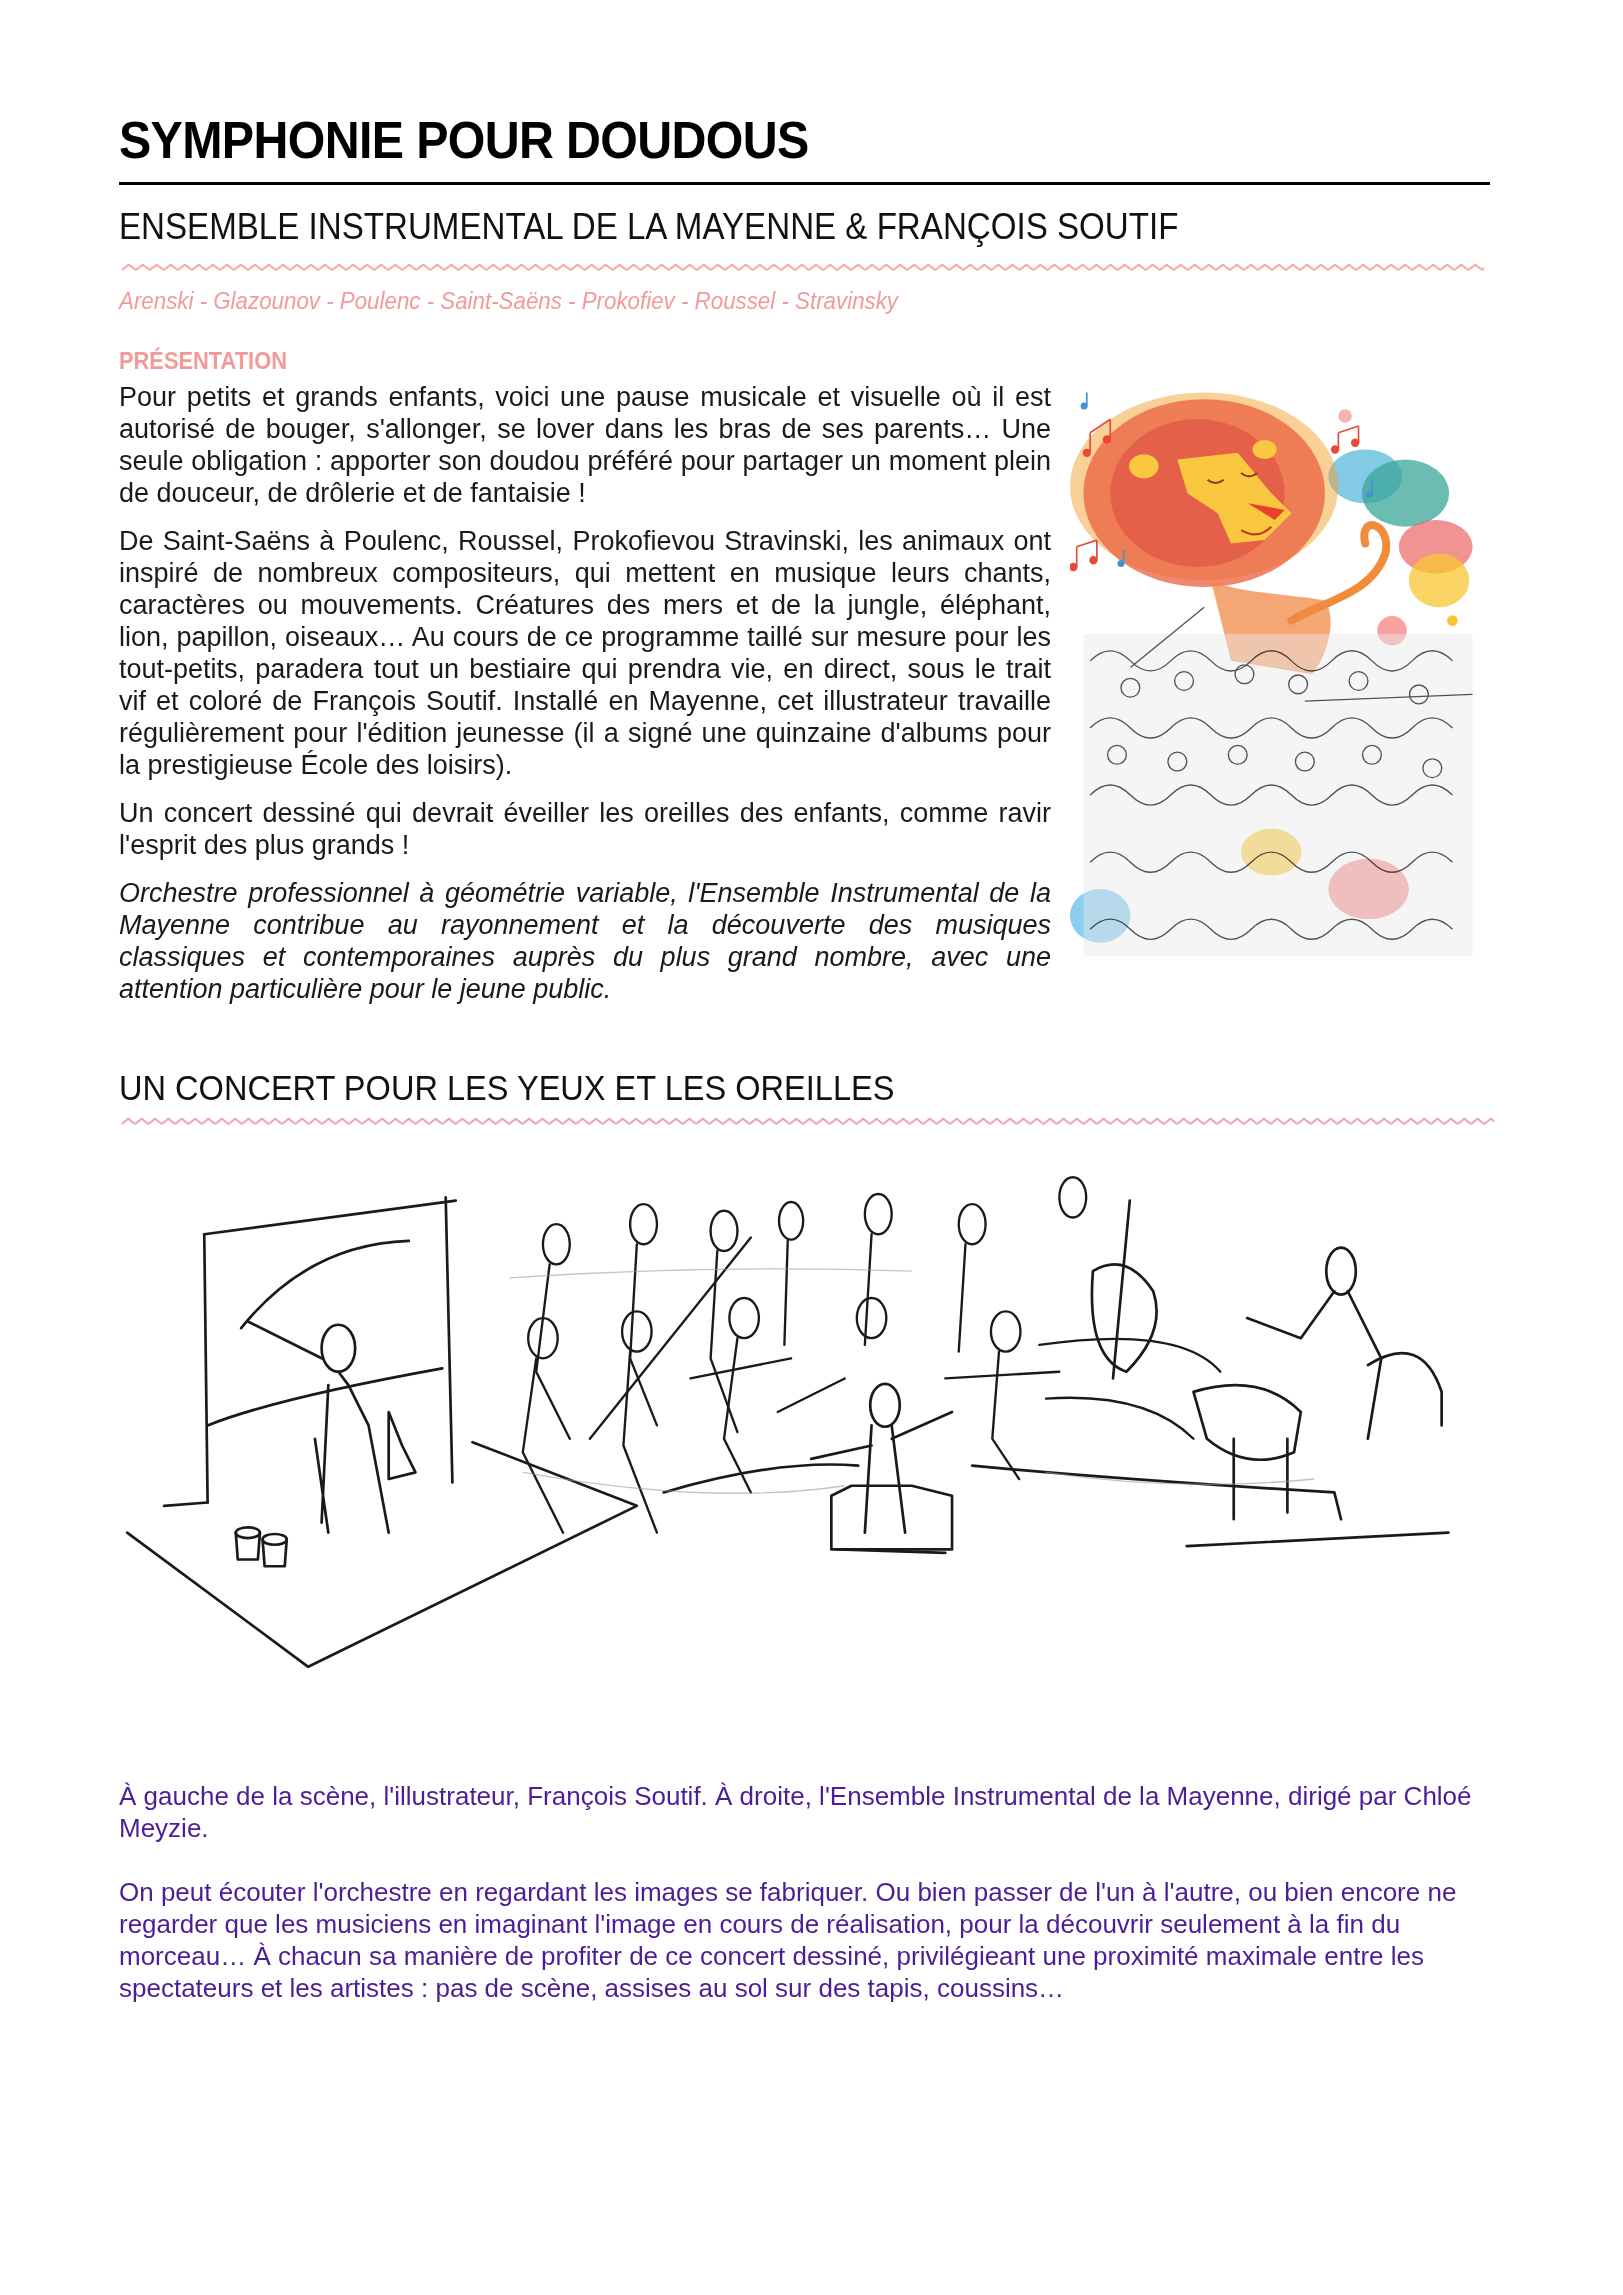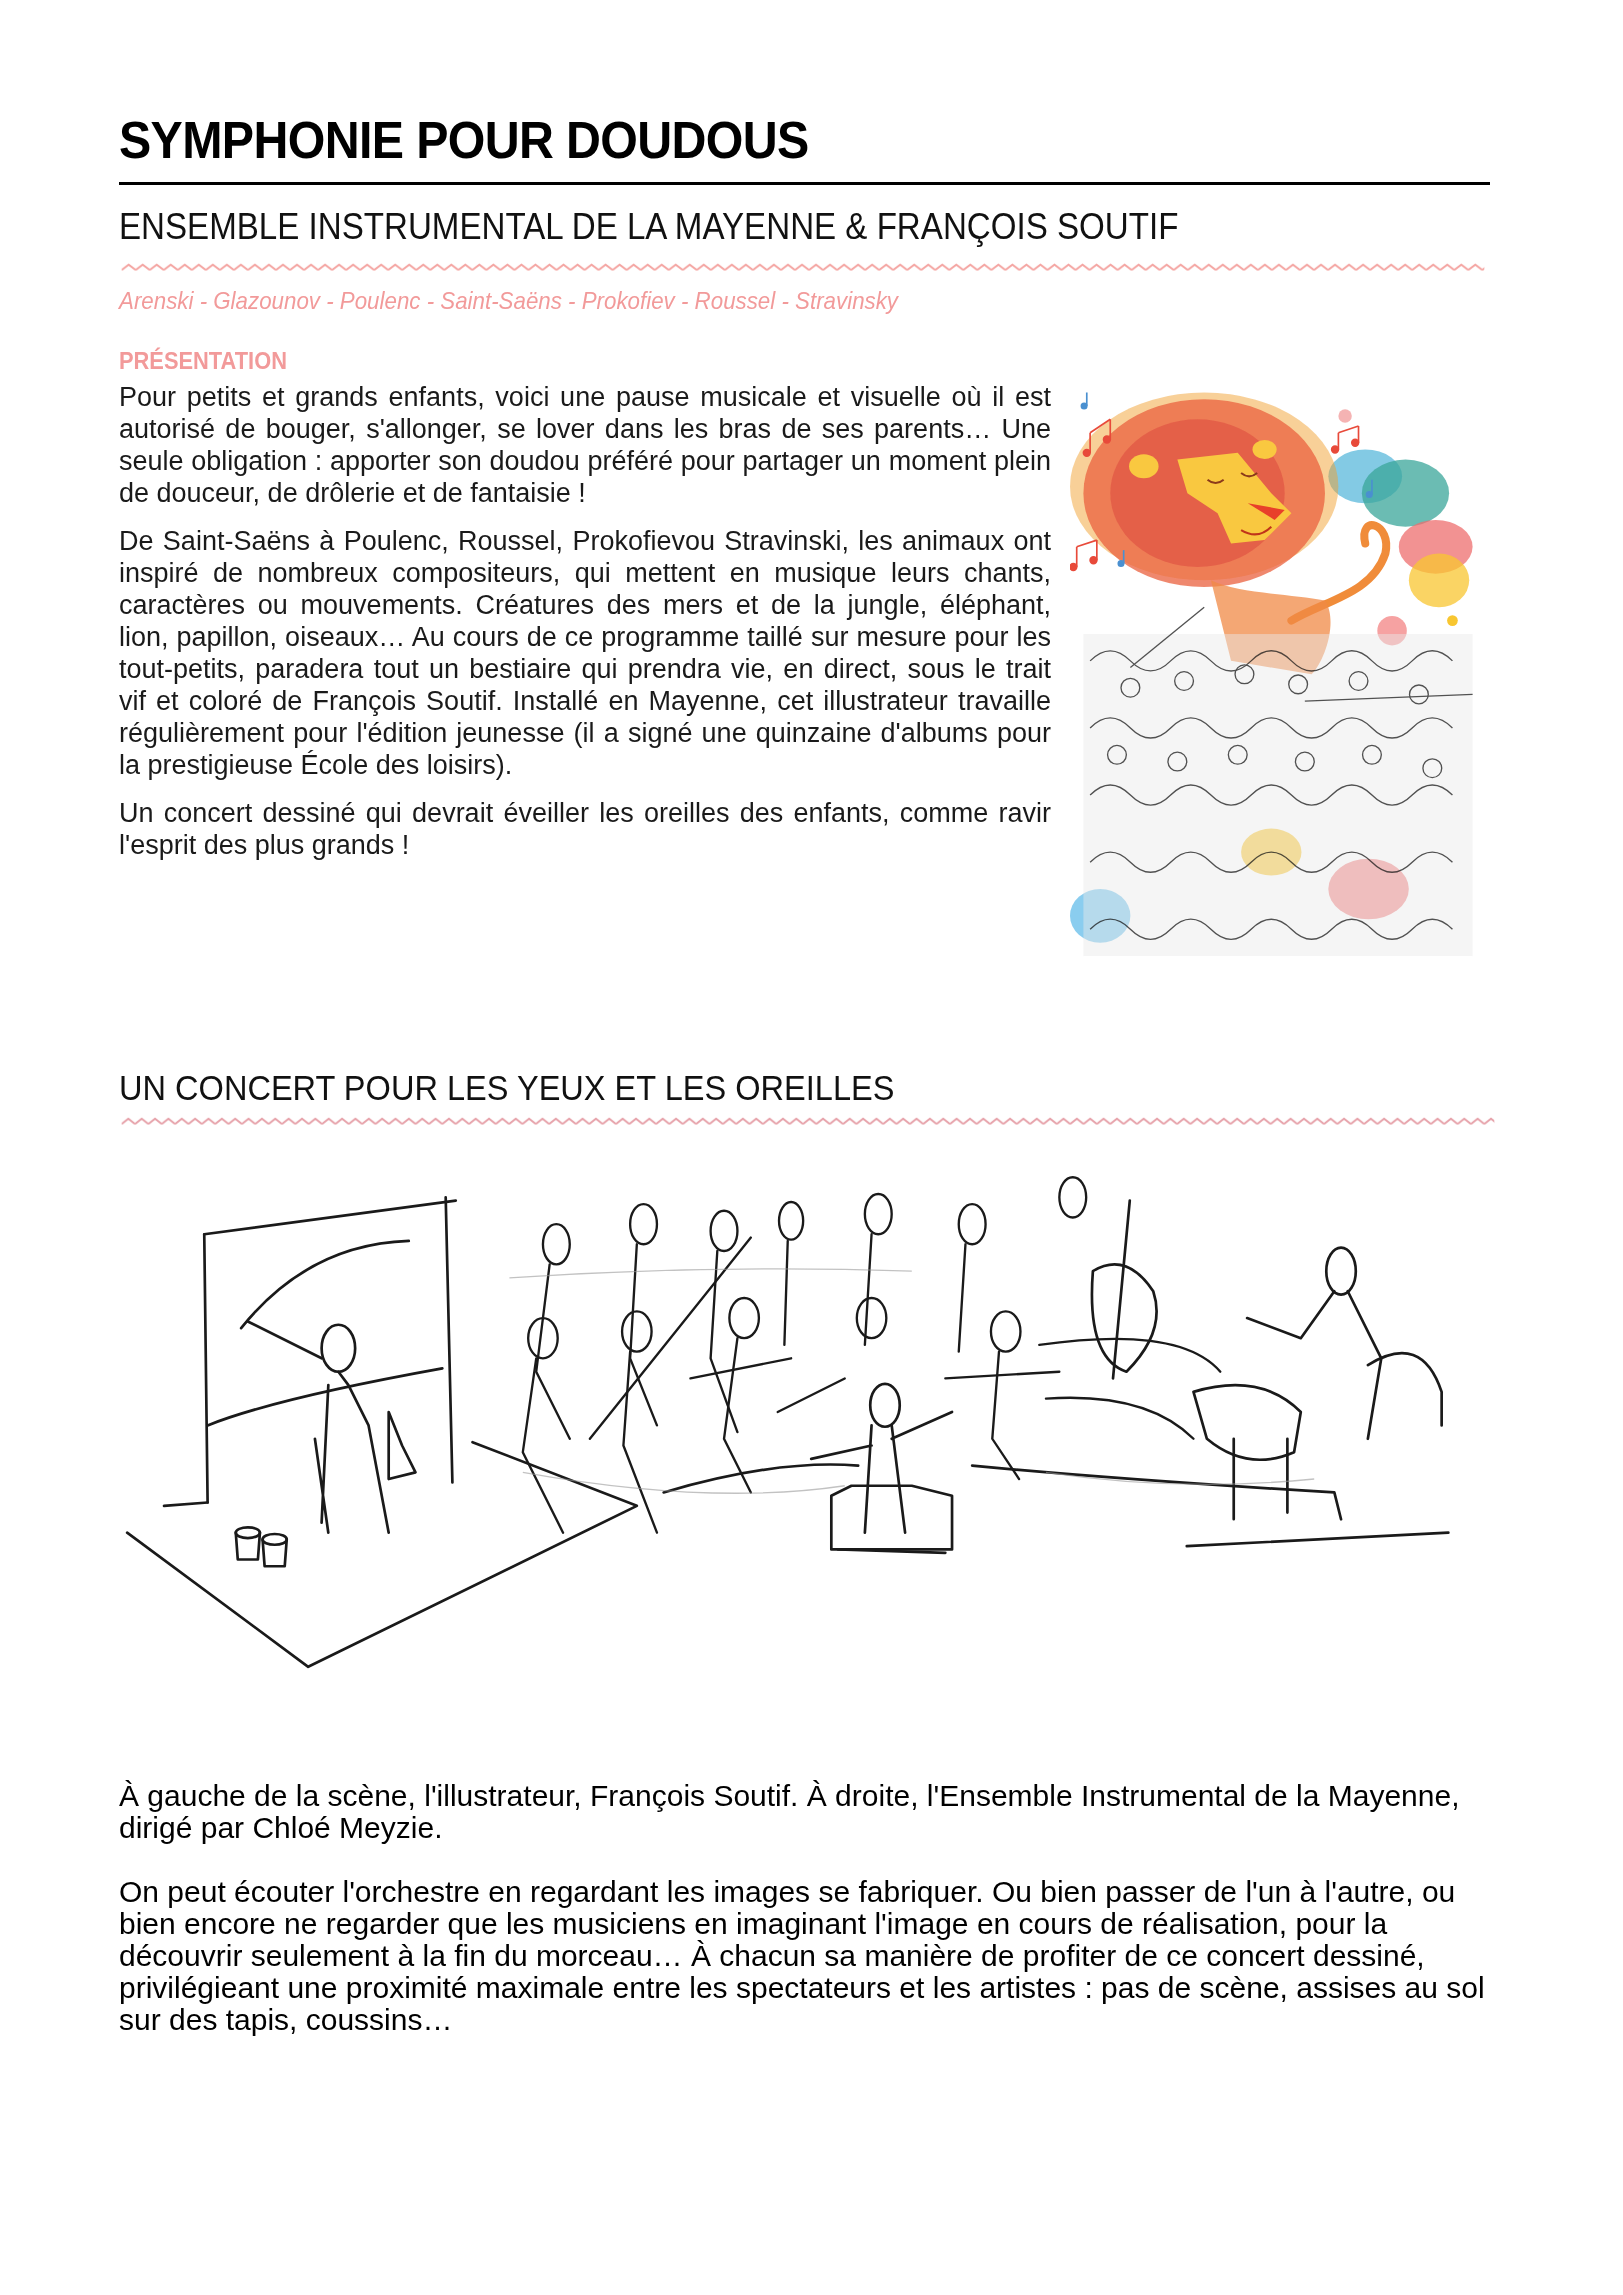--- a/index.html
+++ b/index.html
@@ -16,21 +16,21 @@
                transform: scaleX(0.93); transform-origin: left top; }
   .section-label { left: 119px; top: 350px; font-size: 23.5px; font-weight: 700; line-height: 1;
                    transform: scaleX(0.93); transform-origin: left top; }
   .pres-text { left: 119px; top: 381px; width: 932px; font-size: 27px; line-height: 32px; color: #1a1a1a; }
   .pres-text p { margin: 0 0 16px 0; text-align: justify; }
   .pres-text p.italic { font-style: italic; }
   .lion-figure { left: 1070px; top: 379px; width: 416px; height: 604px; }
   .h2 { left: 119px; top: 1070px; font-size: 35px; font-weight: 400; color: #111; line-height: 1;
         transform: scaleX(0.93); transform-origin: left top; }
   .sketch-figure { left: 107px; top: 1157px; width: 1395px; height: 577px; }
-  .concert-text { left: 119px; top: 1780px; width: 1381px; font-size: 30px; line-height: 32px; color: #000000; }
+  .concert-text { left: 119px; top: 1780px; width: 1381px; font-size: 26px; line-height: 32px; color: #4c1d95; }
   .concert-text p { margin: 0 0 32px 0; }
 </style>
 </head>
 <body>
 
 <h1 class="abs title" style="margin:0;">SYMPHONIE POUR DOUDOUS</h1>
 <div class="abs rule"></div>
 <div class="abs subtitle">ENSEMBLE INSTRUMENTAL DE LA MAYENNE &amp; FRANÇOIS SOUTIF</div>
 
 <svg class="abs zigzag" style="left:119px; top:262px;" width="1368" height="10.7" viewBox="0 0 2040 16">
@@ -43,20 +43,21 @@
 </svg>
 
 <div class="abs composers" style="color:#f29a9a;">Arenski - Glazounov - Poulenc - Saint-Saëns - Prokofiev - Roussel - Stravinsky</div>
 
 <div class="abs section-label" style="color:#f29a9a;">PRÉSENTATION</div>
 
 <div class="abs pres-text">
   <p>Pour petits et grands enfants, voici une pause musicale et visuelle où il est autorisé de bouger, s'allonger, se lover dans les bras de ses parents… Une seule obligation : apporter son doudou préféré pour partager un moment plein de douceur, de drôlerie et de fantaisie !</p>
   <p>De Saint-Saëns à Poulenc, Roussel, Prokofievou Stravinski, les animaux ont inspiré de nombreux compositeurs, qui mettent en musique leurs chants, caractères ou mouvements. Créatures des mers et de la jungle, éléphant, lion, papillon, oiseaux… Au cours de ce programme taillé sur mesure pour les tout-petits, paradera tout un bestiaire qui prendra vie, en direct, sous le trait vif et coloré de François Soutif. Installé en Mayenne, cet illustrateur travaille régulièrement pour l'édition jeunesse (il a signé une quinzaine d'albums pour la prestigieuse École des loisirs).</p>
   <p>Un concert dessiné qui devrait éveiller les oreilles des enfants, comme ravir l'esprit des plus grands !</p>
+  <p class="italic">Orchestre professionnel à géométrie variable, l'Ensemble Instrumental de la Mayenne contribue au rayonnement et la découverte des musiques classiques et contemporaines auprès du plus grand nombre, avec une attention particulière pour le jeune public.</p>
 </div>
 
 <svg class="abs lion-figure" viewBox="0 0 620 900" width="416" height="604">
 
   <circle cx="410" cy="55" r="10" fill="#f2a0a0" opacity="0.8"></circle>
   <ellipse cx="440" cy="145" rx="55" ry="40" fill="#4fb3d9" opacity="0.7"></ellipse>
   <ellipse cx="500" cy="170" rx="65" ry="50" fill="#3aa69a" opacity="0.75"></ellipse>
   <ellipse cx="545" cy="250" rx="55" ry="40" fill="#ee6e6e" opacity="0.75"></ellipse>
   <ellipse cx="550" cy="300" rx="45" ry="40" fill="#f8c630" opacity="0.75"></ellipse>
   <circle cx="480" cy="375" r="22" fill="#f27a7a" opacity="0.7"></circle>

